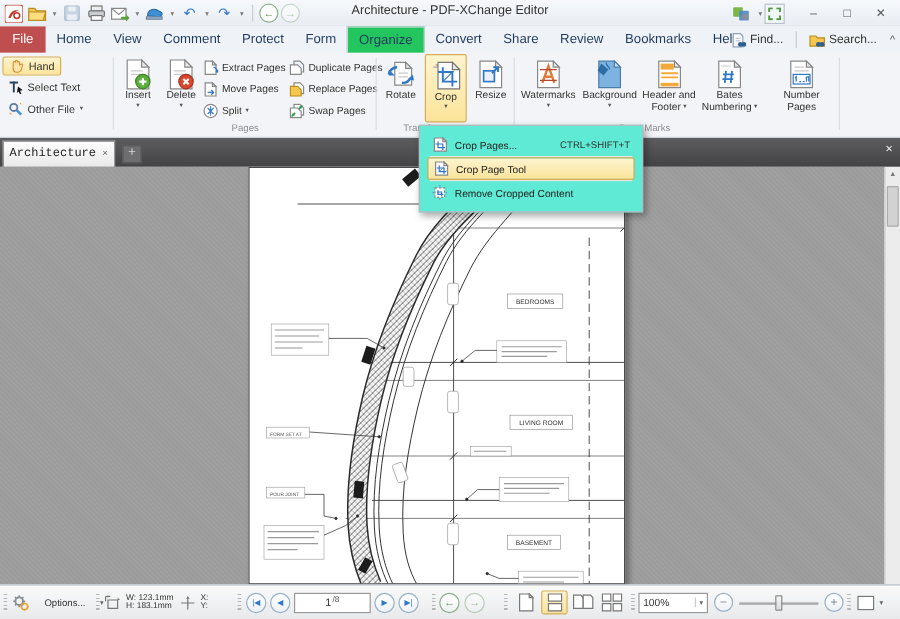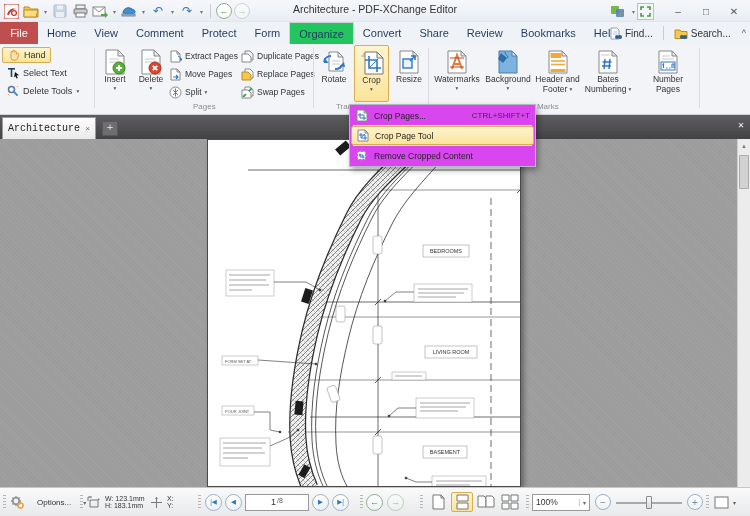--- a/index.html
+++ b/index.html
@@ -41,21 +41,21 @@
   .hl { background:linear-gradient(#fdf4cf,#fbe49a); border:1px solid #d8ae52; }
   .bigbtn { position:absolute; top:1px; width:34px; height:57px; display:flex; flex-direction:column; align-items:center; border-radius:2px; padding-top:3px; }
   .bigbtn .bicon { width:26px; height:27px; display:flex; align-items:center; justify-content:center; }
   .blabel { font-size:8.5px; color:#333; line-height:9.5px; white-space:nowrap; }
   .bcaret { font-size:5.5px; color:#555; line-height:6px; }
   .rowbtn { position:absolute; height:16px; display:flex; align-items:center; gap:3px; font-size:8.5px; color:#333; white-space:nowrap; }
   .lblrow { display:flex; align-items:center; gap:2px; }
 
   
   .dropmenu { position:absolute; left:349px; top:104px; width:187px; z-index:60;
-    background:#d946ef; border:1px solid #b6bac0; box-shadow:2px 3px 6px rgba(0,0,0,.35); padding:1px; }
+    background:#5eead4; border:1px solid #b6bac0; box-shadow:2px 3px 6px rgba(0,0,0,.35); padding:6px; }
   .mitem { height:19px; display:flex; align-items:center; gap:6px; padding:0 4px; font-size:8.5px; color:#222; position:relative; }
   .mitem.hl { border-radius:2px; }
   .mitem .mico { width:13px; height:13px; display:flex; align-items:center; justify-content:center; }
   .mshort { margin-left:auto; font-size:8px; color:#333; }
   .msep { height:1px; background:#e6e6e6; margin:0 2px; }
 
   
   .tabbar { position:absolute; left:0; top:115px; width:750px; height:24px;
     background:linear-gradient(#5d5d5f,#434345); display:flex; align-items:flex-end;font-family:Liberation Mono, monospace; }
   .doctab { margin-left:2px; height:22px; width:94px; background:linear-gradient(#fefefe,#e9e9e9);
@@ -229,21 +229,21 @@
     <span>Select Text</span>
   </div>
   <div class="smallbtn" style="left:2px; top:39px;">
     <span class="ico12">
       <svg width="12" height="12" viewBox="0 0 12 12">
           <circle cx="4.5" cy="4.5" r="3" fill="none" stroke="#5c789a" stroke-width="1.5"></circle>
           <line x1="6.8" y1="6.8" x2="10.6" y2="10.6" stroke="#3f8fd4" stroke-width="2"></line>
           <path d="M1 9 l1.5 1.5 M9.8 1 l1 1" stroke="#e8a33d" stroke-width="1"></path>
         </svg>
     </span>
-    <span>Delete Tools</span>
+    <span>Other File</span>
     <span class="bcaret">▾</span>
   </div>
   <span class="grplabel" style="left:30px;margin-top:24px;">Tools</span>
   <div class="rsep" style="left:94px;"></div>
 
   <div class="bigbtn" style="left:98px;">
     <span class="bicon">
       <svg width="24" height="26" viewBox="0 0 24 26">
           <path d="M3 1 h12 l6 6 v18 H3 z" fill="#fff" stroke="#888"></path>
           <path d="M15 1 l6 6 h-6 z" fill="#e8e8e8" stroke="#888"></path>

